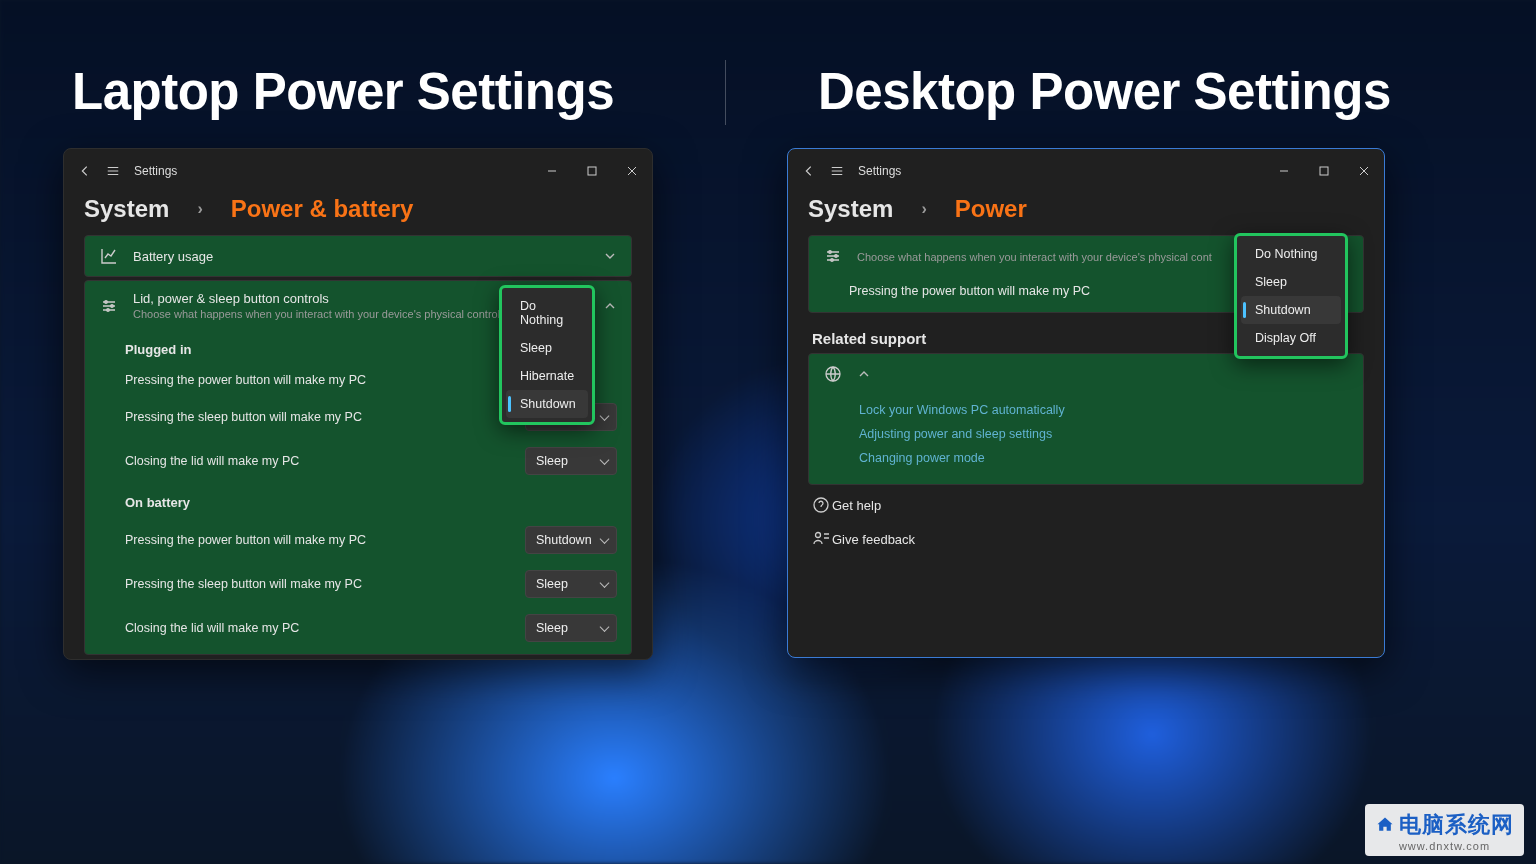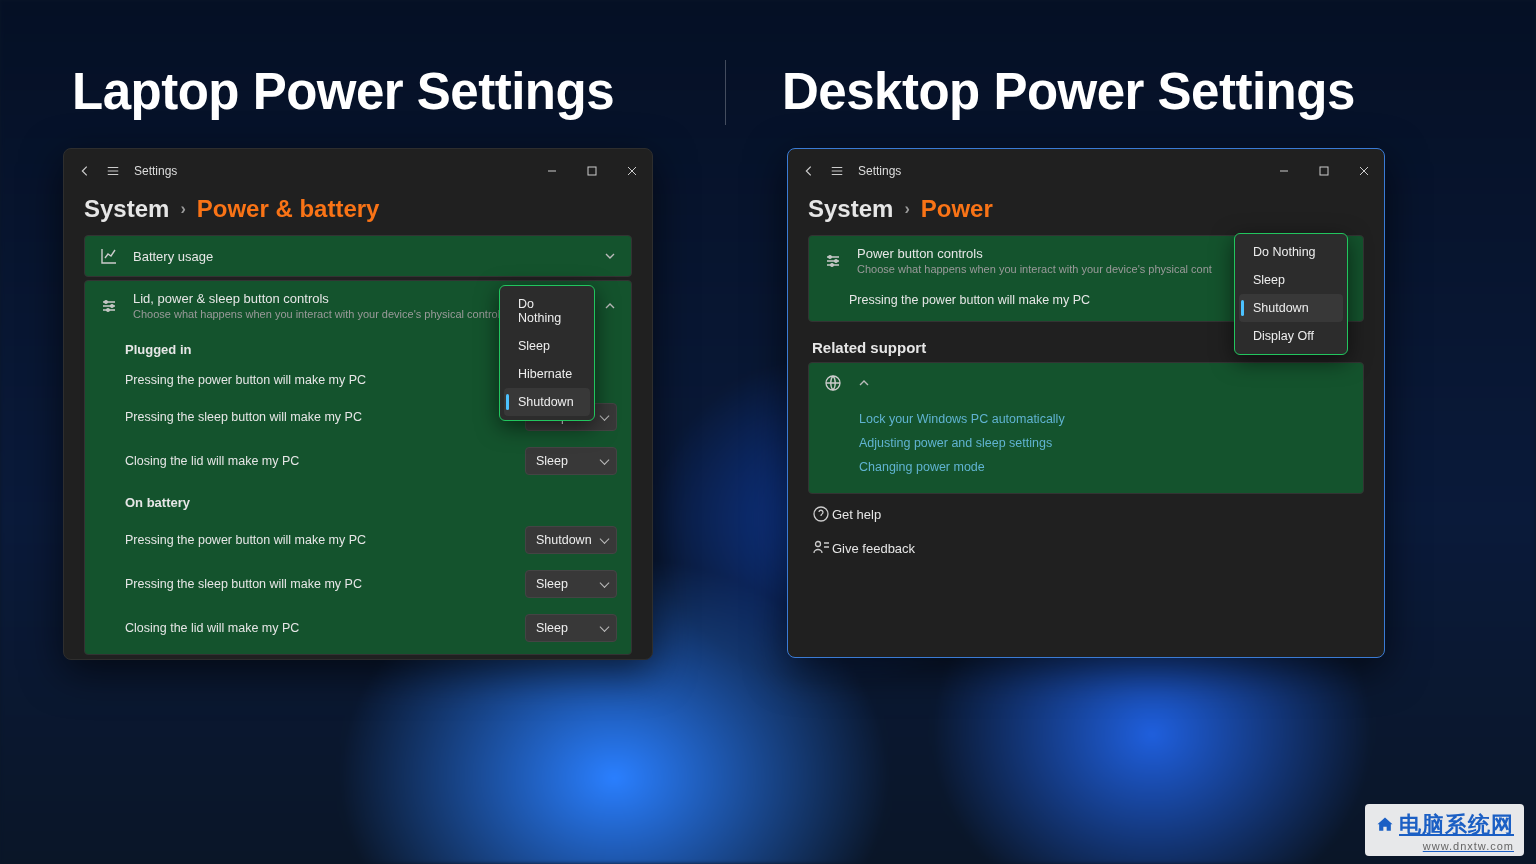--- a/index.html
+++ b/index.html
@@ -25,21 +25,21 @@
 
 .headline {
   position: absolute;
   color: #fff;
   font-weight: 700;
   font-size: 51px;
   letter-spacing: -0.5px;
   text-align: center;
 }
 .headline.left { left: 72px; top: 62px; }
-.headline.right { left: 782px; top: 62px; }
+.headline.right { left: 818px; top: 62px; }
 
 
 .divider-v {
   position: absolute;
   left: 725px; top: 60px;
   width: 1px; height: 65px;
   background: rgba(255,255,255,0.25);
 }
 
 
@@ -59,21 +59,21 @@
 .titlebar { display: flex; align-items: center; height: 44px; padding-left: 10px; }
 .tb-btn { width: 22px; height: 22px; display: flex; align-items: center; justify-content: center; color: #ccc; font-size: 13px; }
 .tb-back { margin-right: 6px; }
 .tb-menu { margin-right: 10px; }
 .tb-title { font-size: 12px; color: #ddd; }
 .tb-spacer { flex: 1; }
 .win-ctrl { width: 40px; height: 30px; display: flex; align-items: center; justify-content: center; color: #ccc; }
 .win-ctrl svg { width: 10px; height: 10px; }
 
 
-.crumb { padding: 2px 20px 12px; font-size: 24px; font-weight: 600; display: flex; align-items: center; gap: 11px; }
+.crumb { padding: 2px 20px 12px; font-size: 24px; font-weight: 600; display: flex; align-items: center; gap: 28px; }
 .crumb .sep { color: #9a9a9a; font-size: 16px; }
 .crumb .parent { color: #e6e6e6; }
 .crumb .current { color: #f97316; }
 
 .content { padding: 0 20px 12px; }
 
 
 .card {
   background: #14532d;
   border: 1px solid #333;
@@ -114,21 +114,21 @@
   width: 6px; height: 6px;
   border-right: 1.2px solid #bbb;
   border-bottom: 1.2px solid #bbb;
   transform: translateY(-65%) rotate(45deg);
 }
 
 
 .dropdown {
   position: absolute;
   background: #2c2c2c;
-  border: 1px solid #22c55e;
+  border: 3px solid #22c55e;
   border-radius: 6px;
   box-shadow: 0 6px 22px rgba(0,0,0,0.55);
   padding: 4px;
   z-index: 10;
 }
 .dd-item {
   padding: 7px 14px 7px 14px;
   font-size: 12.5px;
   color: #eee;
   border-radius: 4px;
@@ -154,22 +154,21 @@
 
 
 .watermark {
   position: absolute;
   right: 12px; bottom: 8px;
   background: rgba(255,255,255,0.9);
   padding: 6px 10px 4px;
   border-radius: 4px;
   font-size: 12px;
   color: #1b5fc4;
-  text-align: right;
-  text-decoration: underline;
+  text-align: center;
 }
 .watermark .top { font-size: 22px; font-weight: 700; letter-spacing: 1px; display:flex; align-items:center; gap:4px;}
 .watermark .bot { font-size: 11px; color: #666; letter-spacing: 1px; }
 .watermark .house { width:20px; height:20px; }
 </style>
 </head>
 <body>
 
 <div class="bloom"></div>
 
@@ -335,21 +334,20 @@
       <div class="card-header">
         <span class="icon">
           <svg viewBox="0 0 20 20" stroke="currentColor" fill="none" stroke-width="1.4">
               <path d="M4 6h12M4 10h12M4 14h12"></path>
               <circle cx="7" cy="6" r="1.2"></circle>
               <circle cx="13" cy="10" r="1.2"></circle>
               <circle cx="9" cy="14" r="1.2"></circle>
             </svg>
         </span>
         <div class="text">
-          <div class="title">Power button controls</div>
           <div class="sub">Choose what happens when you interact with your device's physical cont</div>
         </div>
         <span class="chev">
           <svg viewBox="0 0 14 14" stroke="currentColor" fill="none" stroke-width="1.4">
               <path d="M3 9l4-4 4 4"></path>
             </svg>
         </span>
       </div>
       <div class="row" style="padding-bottom:14px;">
         <div class="label">Pressing the power button will make my PC</div>

